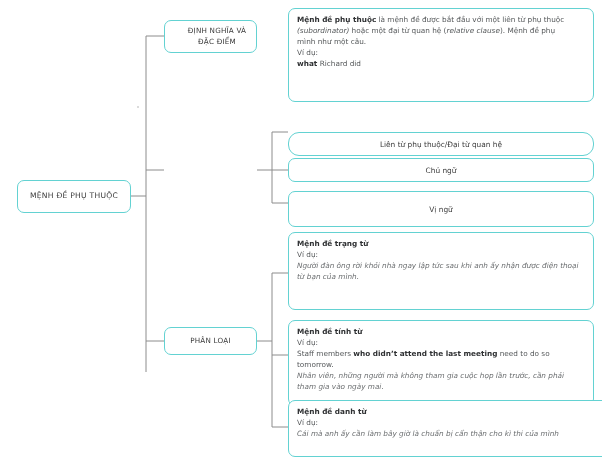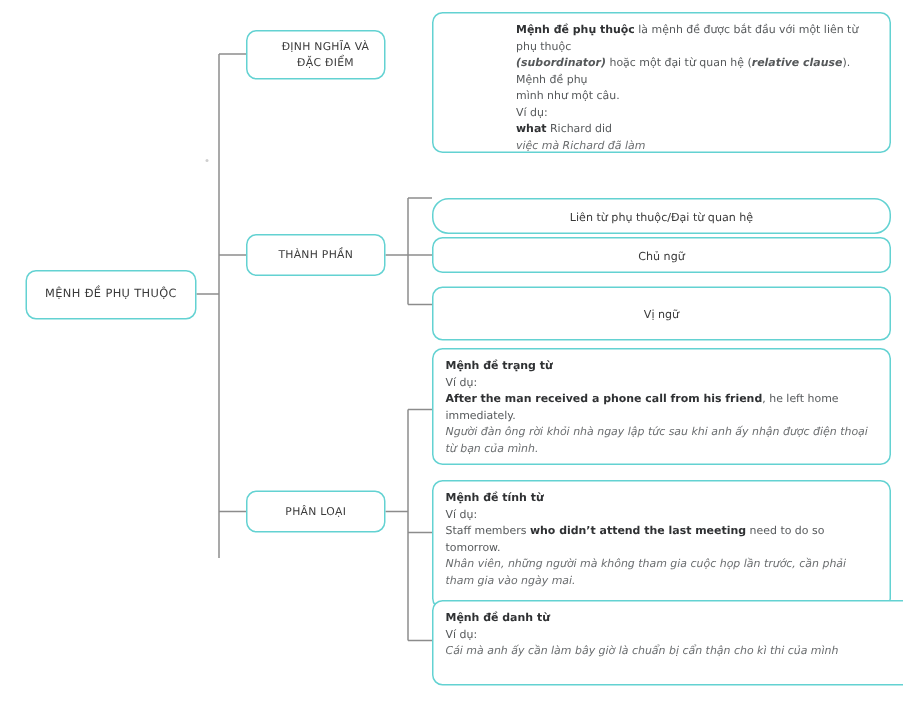--- a/index.html
+++ b/index.html
@@ -58,21 +58,21 @@
     color: #3a3a3a;
   }
   .detail {
     padding: 6px 8px 5px 8px;
     font-size: 7.3px;
     line-height: 1.5;
     color: #55585a;
   }
   .detail .ln { display: block; }
   .detail b { color: #2f3133; font-weight: bold; }
-  .detail i { font-style: italic; font-weight: bold; }
+  .detail i { font-style: italic; }
   .detail .vi { font-style: italic; color: #6a6d6f; }
   .dot {
     position: absolute;
     width: 2px; height: 2px;
     background: #cfcfcf;
     border-radius: 50%;
   }
 </style>
 </head>
 <body>
@@ -106,56 +106,51 @@
 
   <div class="node center" style="left:17px; top:180px; width:114px; height:33px;">
     <span class="lbl-root">MỆNH ĐỀ PHỤ THUỘC</span>
   </div>
 
   <div class="node center" style="left:164px; top:20px; width:93px; height:33px; flex-direction:column;padding-left:13px;">
     <span class="lbl-branch">ĐỊNH NGHĨA  VÀ</span>
     <span class="lbl-branch">ĐẶC ĐIỂM</span>
   </div>
 
-  <div class="node center" style="left:164px; top:156px; width:93px; height:28px;">
-    <span class="lbl-branch">THÀNH PHẦN</span>
-  </div>
 
   <div class="node center" style="left:164px; top:327px; width:93px; height:28px;">
     <span class="lbl-branch">PHÂN LOẠI</span>
   </div>
 
-  <div class="node" style="left:288px; top:8px; width:306px; height:94px;padding-left:47px;">
+  <div class="node" style="left:288px; top:8px; width:306px; height:94px;">
     <div class="detail">
       <span class="ln"><b>Mệnh đề phụ thuộc</b><span> là mệnh đề được bắt đầu với một liên từ phụ thuộc</span></span>
       <span class="ln"><i>(subordinator)</i><span> hoặc một đại từ quan hệ (</span><i>relative clause</i><span>). Mệnh đề phụ</span></span>
       <span class="ln">mình như một câu.</span>
       <span class="ln">Ví dụ:</span>
       <span class="ln"><b>what</b><span> Richard did</span></span>
-      <span class="ln vi">việc mà Richard đã làm</span>
     </div>
   </div>
 
   <div class="node center" style="left:288px; top:132px; width:306px; height:24px;border-radius:11px;">
     <span class="lbl-comp">Liên từ phụ thuộc/Đại từ quan hệ</span>
   </div>
 
   <div class="node center" style="left:288px; top:158px; width:306px; height:24px;">
     <span class="lbl-comp">Chủ ngữ</span>
   </div>
 
   <div class="node center" style="left:288px; top:191px; width:306px; height:36px;">
     <span class="lbl-comp">Vị ngữ</span>
   </div>
 
   <div class="node" style="left:288px; top:232px; width:306px; height:78px;">
     <div class="detail">
       <span class="ln"><b>Mệnh đề trạng từ</b></span>
       <span class="ln">Ví dụ:</span>
-      <span class="ln"><b>After the man received a phone call from his friend</b><span>, he left home</span> <span>immediately.</span></span>
       <span class="ln vi">Người đàn ông rời khỏi nhà ngay lập tức sau khi anh ấy nhận được điện thoại từ bạn của mình.</span>
     </div>
   </div>
 
   <div class="node" style="left:288px; top:320px; width:306px; height:86px;">
     <div class="detail">
       <span class="ln"><b>Mệnh đề tính từ</b></span>
       <span class="ln">Ví dụ:</span>
       <span class="ln"><span>Staff members </span><b>who didn’t attend the last meeting</b><span> need to do so tomorrow.</span></span>
       <span class="ln vi">Nhân viên, những người mà không tham gia cuộc họp lần trước, cần phải tham gia vào ngày mai.</span>

